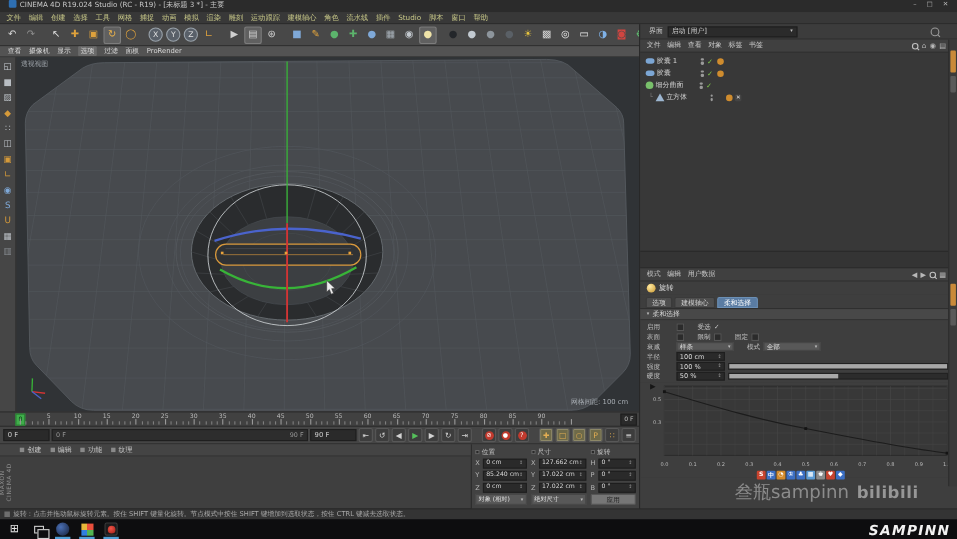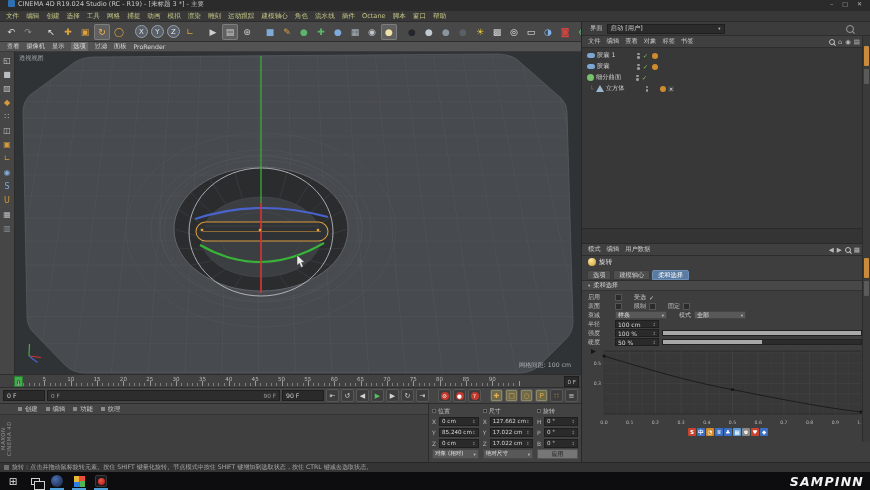--- a/index.html
+++ b/index.html
@@ -162,21 +162,21 @@
       <span class="mitem">捕捉</span>
       <span class="mitem">动画</span>
       <span class="mitem">模拟</span>
       <span class="mitem">渲染</span>
       <span class="mitem">雕刻</span>
       <span class="mitem">运动跟踪</span>
       <span class="mitem">建模轴心</span>
       <span class="mitem">角色</span>
       <span class="mitem">流水线</span>
       <span class="mitem">插件</span>
-      <span class="mitem">Octane</span>
+      <span class="mitem">Studio</span>
       <span class="mitem">脚本</span>
       <span class="mitem">窗口</span>
       <span class="mitem">帮助</span>
     </div>
 
   <div class="content">
     <div class="leftcol">
       <div class="toolbar" id="toolbar">
           <span class="tbi" style="color: rgb(216, 216, 216);">↶</span>
           <span class="tbi" style="color: rgb(143, 143, 143);">↷</span>
@@ -847,15 +847,19 @@
         <span class="wmicon" style="background: rgb(200, 67, 46);">S</span>
         <span class="wmicon" style="background: rgb(59, 111, 196);">中</span>
         <span class="wmicon" style="background: rgb(210, 138, 43);">◔</span>
         <span class="wmicon" style="background: rgb(59, 111, 196);">①</span>
         <span class="wmicon" style="background: rgb(59, 111, 196);">♣</span>
         <span class="wmicon" style="background: rgb(91, 155, 213);">▦</span>
         <span class="wmicon" style="background: rgb(138, 138, 138);">♚</span>
         <span class="wmicon" style="background: rgb(200, 67, 46);">♥</span>
         <span class="wmicon" style="background: rgb(59, 111, 196);">◆</span>
       </div>
+    <div class="wmtext">
+      <span class="wmmain">叁瓶sampinn</span>
+      <span class="bili">bilibili</span>
+    </div>
   </div>
 
 </div>
 
 </body></html>

